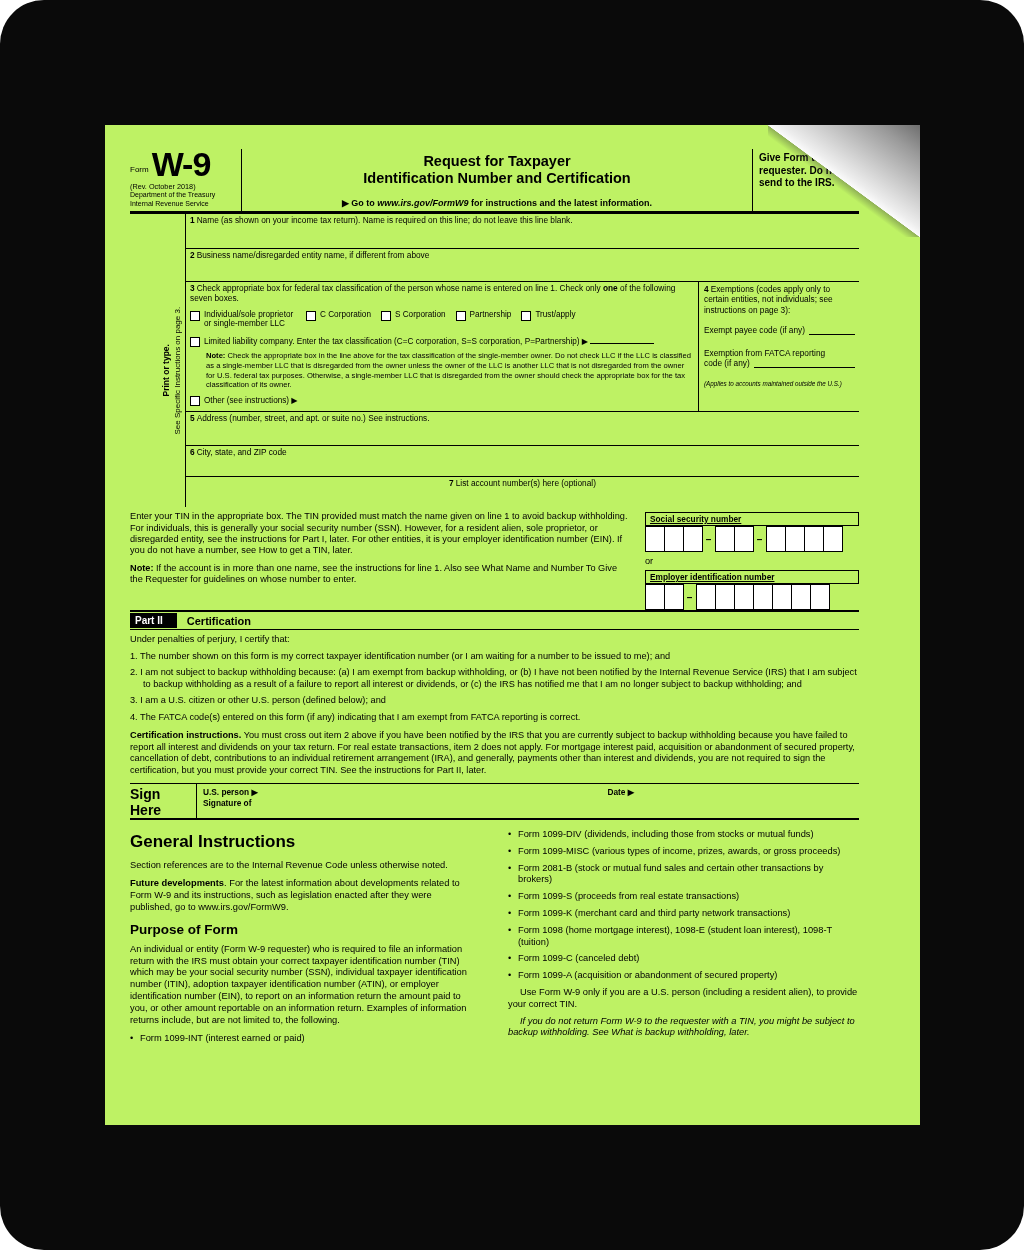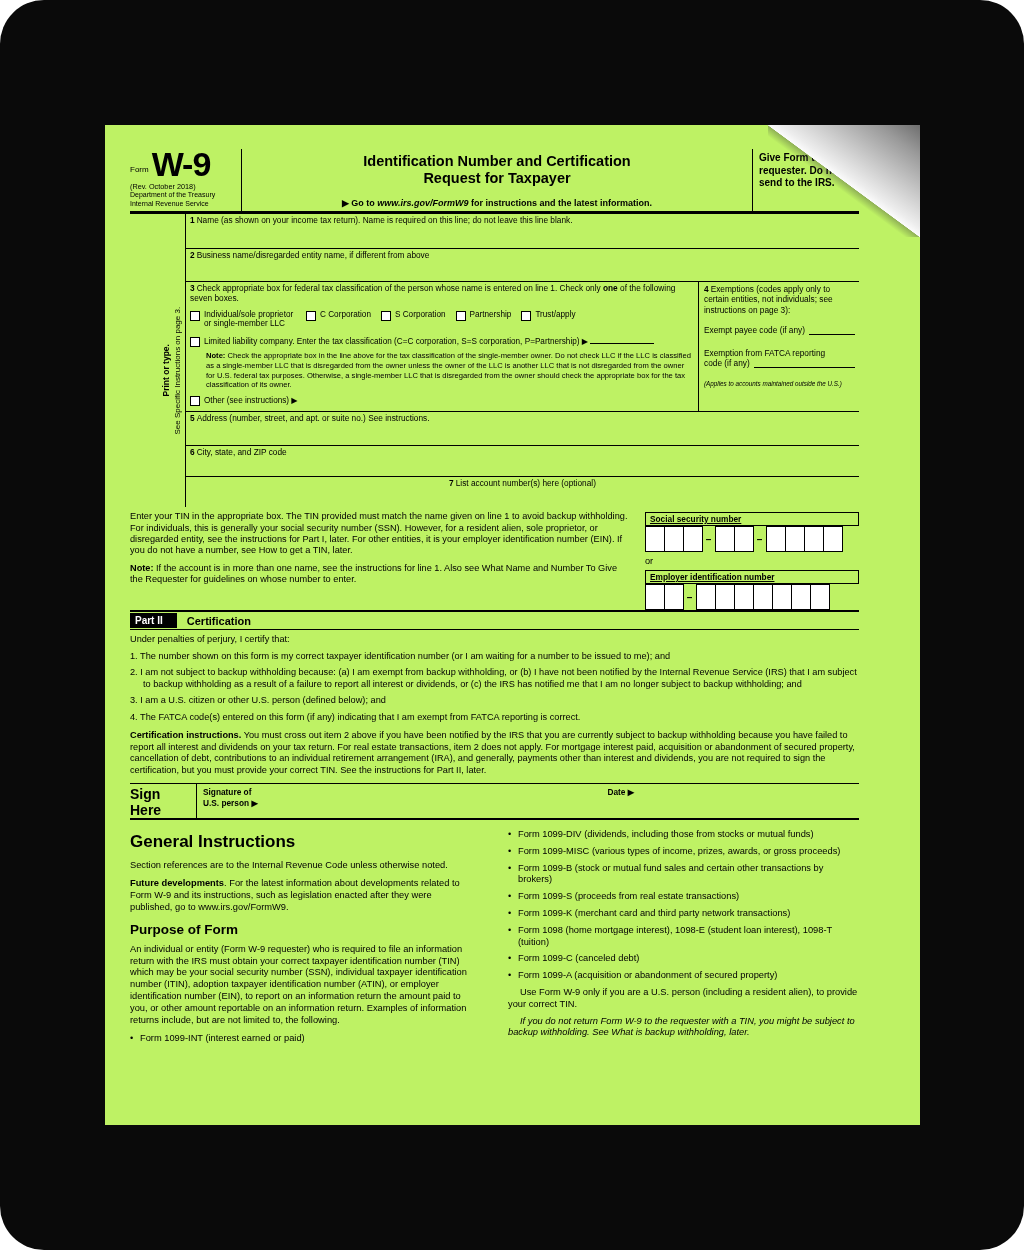--- a/index.html
+++ b/index.html
@@ -121,22 +121,22 @@
       <div class="w9row">
         <span class="form-word">Form</span>
         <span class="w9">W-9</span>
       </div>
       <div class="rev">(Rev. October 2018)</div>
       <div class="dept">Department of the Treasury</div>
       <div class="dept">Internal Revenue Service</div>
     </div>
     <div class="hdr-mid">
       <div class="title">
+        <div>Request for Taxpayer</div>
         <div>Identification Number and Certification</div>
-        <div>Request for Taxpayer</div>
       </div>
       <div class="goto"><span>▶ Go to </span><span class="url">www.irs.gov/FormW9</span><span> for instructions and the latest information.</span></div>
     </div>
     <div class="hdr-right">Give Form to the requester. Do not send to the IRS.</div>
   </div>
 
   <div class="main">
     <div class="strip">
       <div class="vtexts">
         <div class="vt vt1">Print or type.</div>
@@ -274,39 +274,39 @@
     <div class="citem">4. The FATCA code(s) entered on this form (if any) indicating that I am exempt from FATCA reporting is correct.</div>
     <div class="certins"><b>Certification instructions.</b><span> You must cross out item 2 above if you have been notified by the IRS that you are currently subject to backup withholding because you have failed to report all interest and dividends on your tax return. For real estate transactions, item 2 does not apply. For mortgage interest paid, acquisition or abandonment of secured property, cancellation of debt, contributions to an individual retirement arrangement (IRA), and generally, payments other than interest and dividends, you are not required to sign the certification, but you must provide your correct TIN. See the instructions for Part II, later.</span></div>
   </div>
 
   <div class="signrow">
     <div class="signlab">
       <div>Sign</div>
       <div>Here</div>
     </div>
     <div class="signarea">
+      <div>U.S. person ▶</div>
       <div>Signature of</div>
-      <div>U.S. person ▶</div>
       <span class="datelab">Date ▶</span>
     </div>
   </div>
 
   <div class="gen">
     <div class="gcl">
       <div class="gh1">General Instructions</div>
       <div class="gp">Section references are to the Internal Revenue Code unless otherwise noted.</div>
       <div class="gp"><b>Future developments</b><span>. For the latest information about developments related to Form W-9 and its instructions, such as legislation enacted after they were published, go to www.irs.gov/FormW9.</span></div>
       <div class="gh2">Purpose of Form</div>
       <div class="gp">An individual or entity (Form W-9 requester) who is required to file an information return with the IRS must obtain your correct taxpayer identification number (TIN) which may be your social security number (SSN), individual taxpayer identification number (ITIN), adoption taxpayer identification number (ATIN), or employer identification number (EIN), to report on an information return the amount paid to you, or other amount reportable on an information return. Examples of information returns include, but are not limited to, the following.</div>
       <div class="bullet">Form 1099-INT (interest earned or paid)</div>
     </div>
     <div class="gcr">
       <div class="bullet">Form 1099-DIV (dividends, including those from stocks or mutual funds)</div>
       <div class="bullet">Form 1099-MISC (various types of income, prizes, awards, or gross proceeds)</div>
-      <div class="bullet">Form 1099-B (stock or mutual fund sales and certain other transactions by brokers)</div>
+      <div class="bullet">Form 2081-B (stock or mutual fund sales and certain other transactions by brokers)</div>
       <div class="bullet">Form 1099-S (proceeds from real estate transactions)</div>
       <div class="bullet">Form 1099-K (merchant card and third party network transactions)</div>
       <div class="bullet">Form 1098 (home mortgage interest), 1098-E (student loan interest), 1098-T (tuition)</div>
       <div class="bullet">Form 1099-C (canceled debt)</div>
       <div class="bullet">Form 1099-A (acquisition or abandonment of secured property)</div>
       <div class="indent">Use Form W-9 only if you are a U.S. person (including a resident alien), to provide your correct TIN.</div>
       <div class="indent ital">If you do not return Form W-9 to the requester with a TIN, you might be subject to backup withholding. See What is backup withholding, later.</div>
     </div>
   </div>
 

